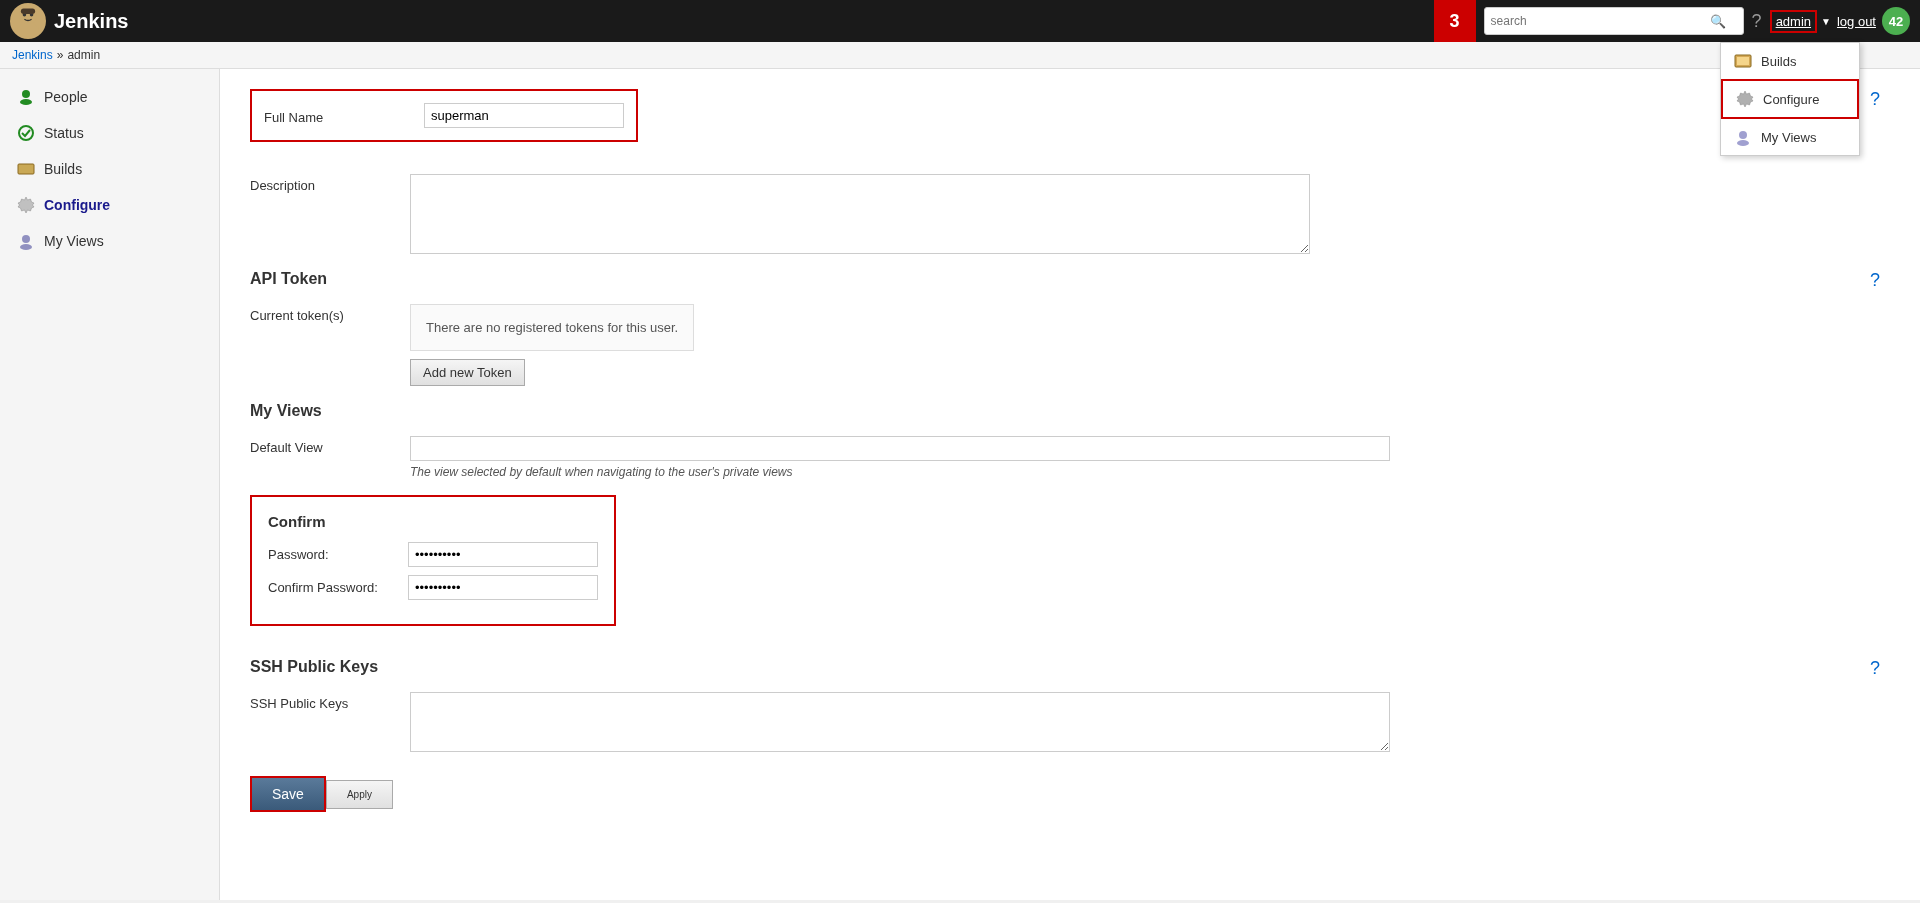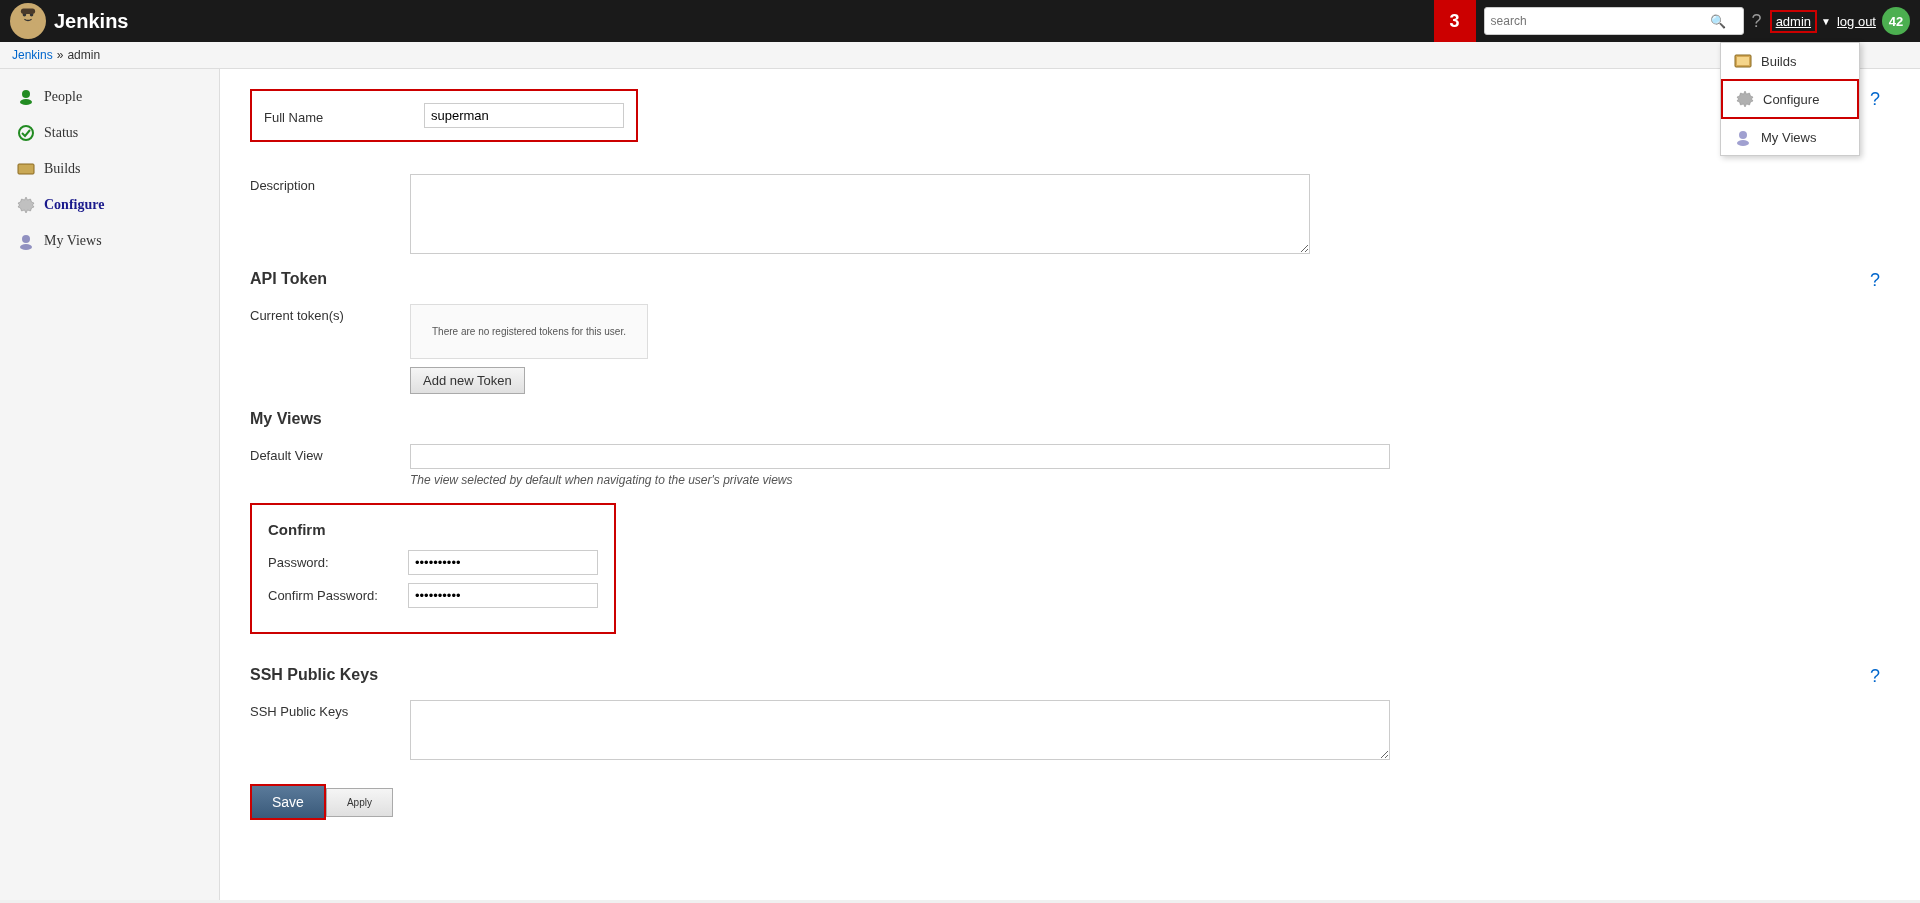--- a/index.html
+++ b/index.html
@@ -159,21 +159,20 @@
     
     #layout { display: flex; min-height: calc(100vh - 42px - 30px); }
 
     
     #sidebar {
       width: 220px;
       background: #f5f5f5;
       border-right: 1px solid #ddd;
       padding: 10px 0;
       flex-shrink: 0;
-      font-family: Liberation Serif, serif;
     }
     .sidebar-item {
       display: flex;
       align-items: center;
       gap: 8px;
       padding: 8px 16px;
       cursor: pointer;
       font-size: 14px;
       color: #333;
       text-decoration: none;
@@ -216,24 +215,24 @@
     .highlight-box {
       border: 2px solid #cc0000;
       padding: 12px;
       margin-bottom: 16px;
       display: inline-block;
     }
 
     
     .token-box {
       border: 1px solid #ddd;
-      padding: 21px;
+      padding: 15px;
       max-width: 700px;
       background: #fafafa;
-      font-size: 10px;
+      font-size: 13px;
       color: #555;
       margin-bottom: 8px;
     }
     .btn {
       padding: 5px 12px;
       font-size: 13px;
       cursor: pointer;
       border: 1px solid #aaa;
       background: linear-gradient(to bottom, #f5f5f5, #e0e0e0);
       color: #333;

